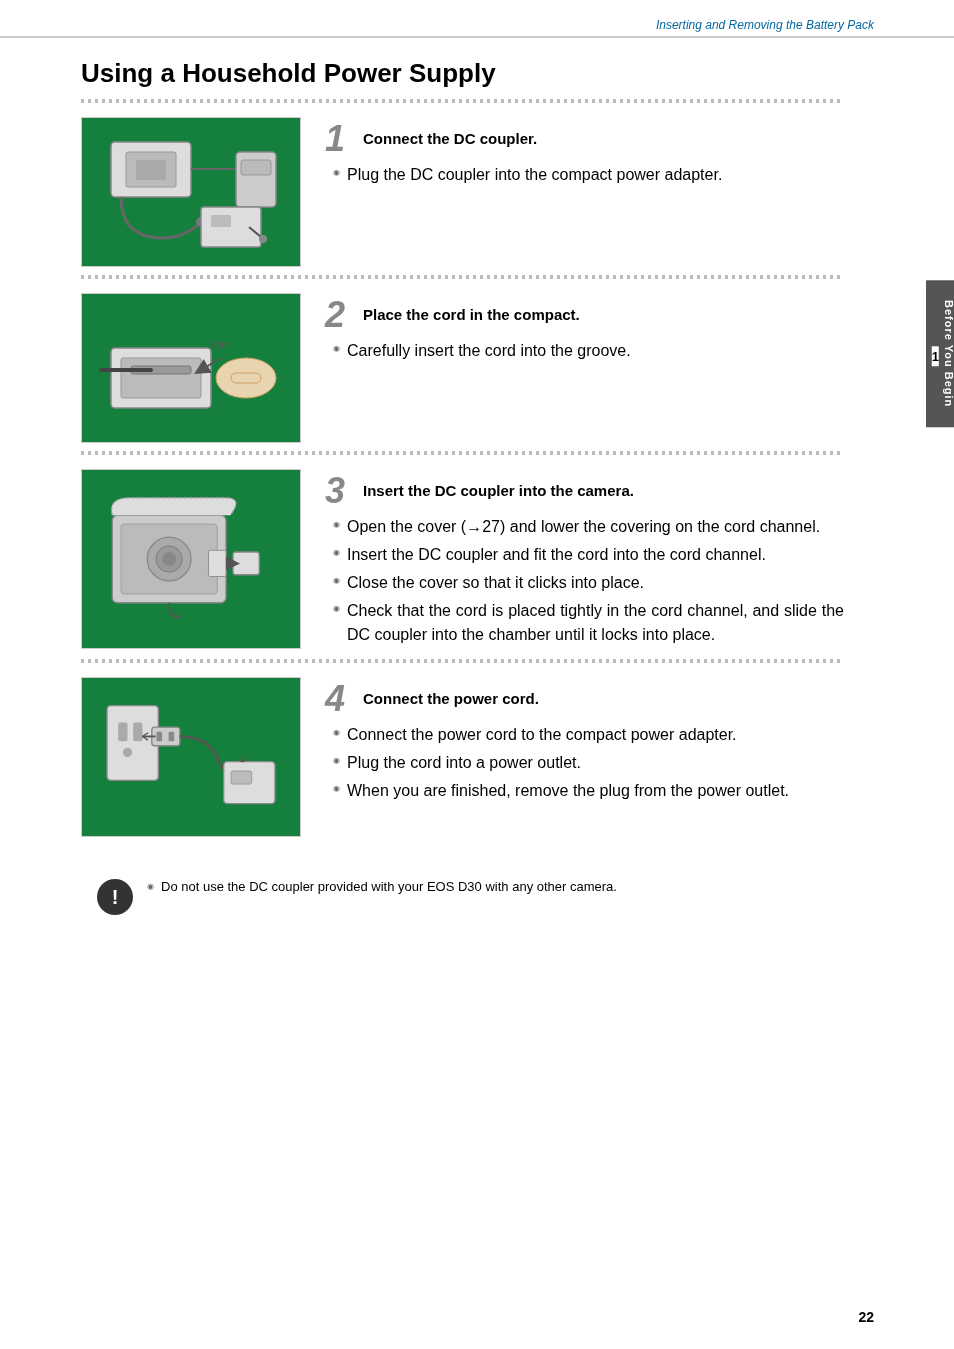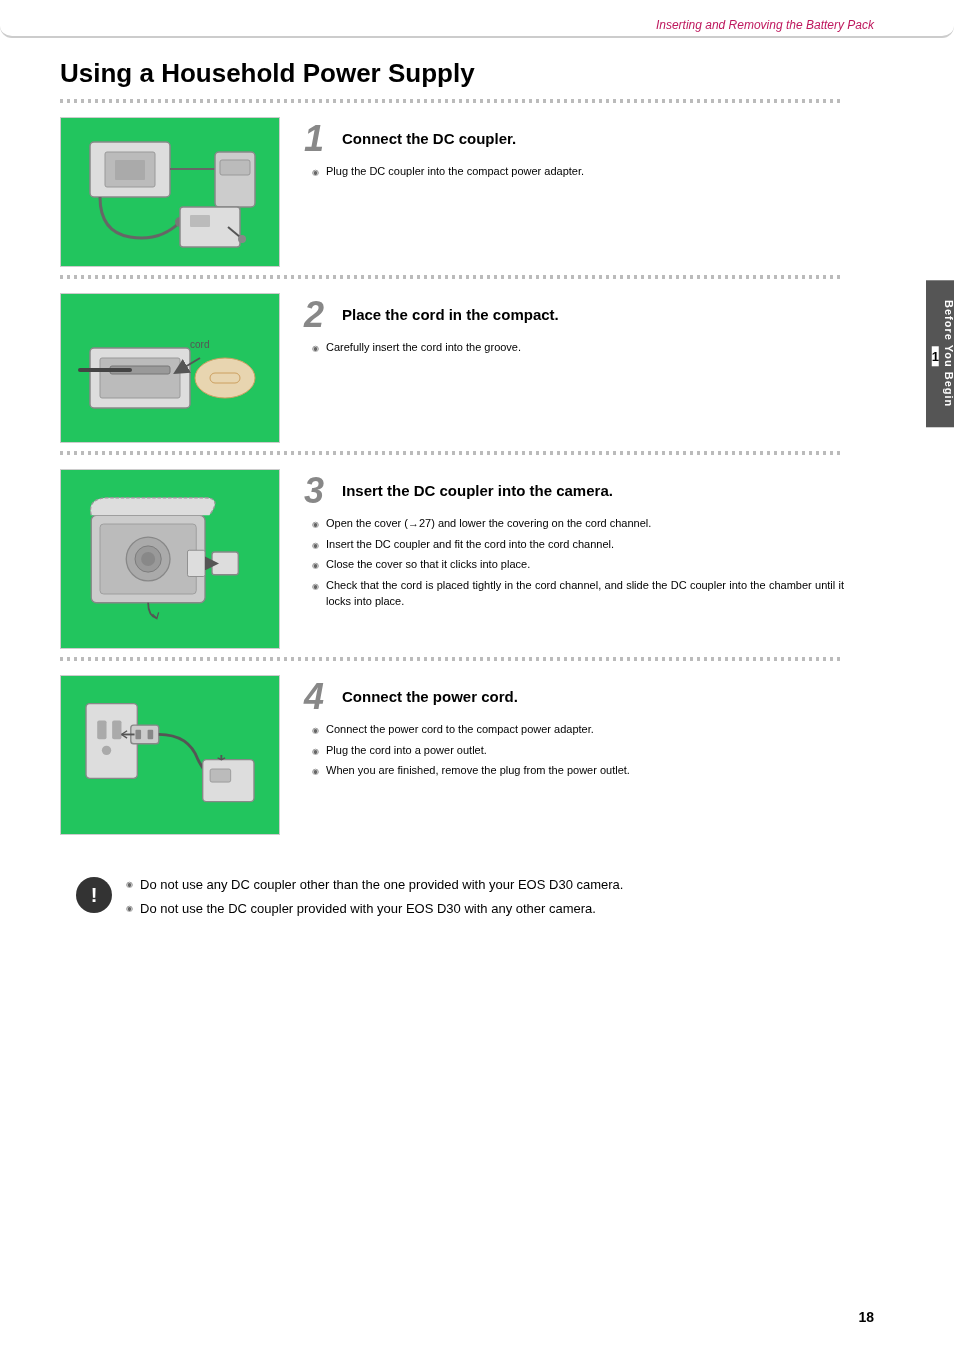--- a/index.html
+++ b/index.html
@@ -20,23 +20,22 @@
       position: relative;
       padding: 0;
     }
 
     
     .page-header {
       text-align: right;
       padding: 18px 80px 4px 60px;
       font-style: italic;
       font-size: 12px;
-      color: #be185d;
+      color: #0369a1;
       border-bottom: 2px solid #ccc;
-      border-radius: 12px;
     }
 
     
     .side-tab {
       position: absolute;
       right: 0;
       top: 280px;
       width: 28px;
       background: #555;
       color: #fff;
@@ -70,21 +69,21 @@
     .side-tab-text {
       writing-mode: vertical-rl;
       transform: rotate(180deg);
       font-size: 11px;
       letter-spacing: 1px;
       color: #fff;
     }
 
     
     .main-content {
-      padding: 20px 80px 40px 60px;
+      padding: 20px 80px 40px 81px;
       margin-right: 30px;
     }
 
     
     .page-title {
       font-size: 26px;
       font-weight: bold;
       margin-bottom: 10px;
       border-bottom: none;
     }
@@ -103,21 +102,21 @@
       margin-bottom: 8px;
       padding-top: 8px;
     }
 
     
     .step-image {
       width: 220px;
       min-width: 220px;
       height: 150px;
       border: 1px solid #ccc;
-      background: #22c55e;
+      background: #15803d;
       margin-right: 24px;
       display: flex;
       align-items: center;
       justify-content: center;
       overflow: hidden;
       flex-shrink: 0;
     }
 
     .step-image svg {
       width: 200px;
@@ -156,21 +155,21 @@
     .step-bullets {
       list-style: none;
       padding: 0;
       margin: 0 0 0 8px;
     }
 
     .step-bullets li {
       padding-left: 14px;
       position: relative;
       margin-bottom: 4px;
-      font-size: 11px;
+      font-size: 16px;
       line-height: 1.5;
       text-align: justify;
     }
 
     .step-bullets li::before {
       content: '◉';
       position: absolute;
       left: 0;
       top: 0;
       font-size: 8px;
@@ -430,23 +429,22 @@
           <li>Plug the cord into a power outlet.</li>
           <li>When you are finished, remove the plug from the power outlet.</li>
         </ul>
       </div>
     </div>
 
     <div class="warning-box">
       <div class="warning-icon">!</div>
       <div class="warning-text">
         <ul>
-          <li>Do not use any DC coupler other than the one provided with your EOS D30 camera.</li>
           <li>Do not use the DC coupler provided with your EOS D30 with any other camera.</li>
         </ul>
       </div>
     </div>
 
   </div>
 
-  <div class="page-number">18</div>
+  <div class="page-number">22</div>
 
 </div>
 
 </body></html>

